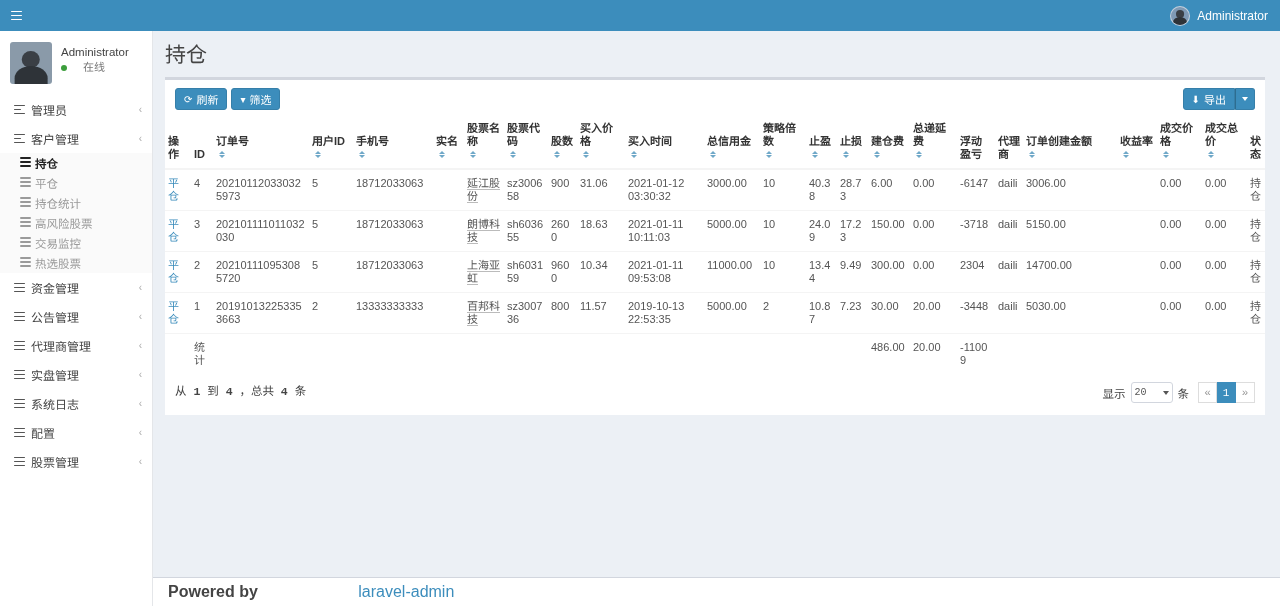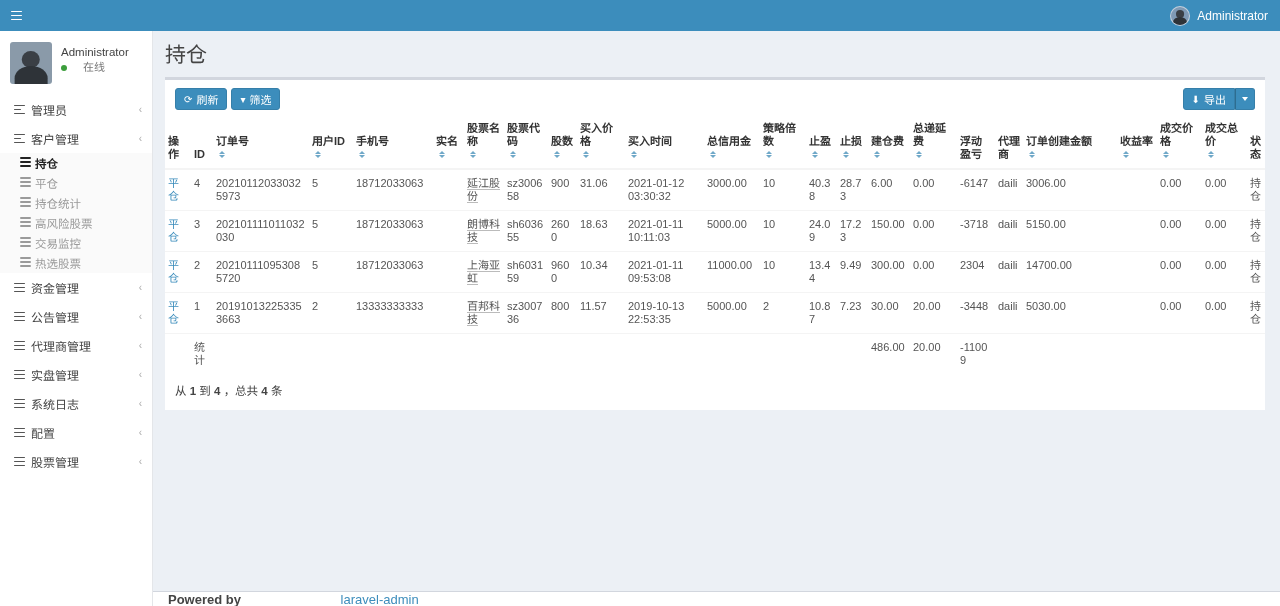--- a/index.html
+++ b/index.html
@@ -240,20 +240,21 @@
   .act-link { color: #3c8dbc; cursor: pointer; }
   .row-total td {
     border-top: 1px solid #f4f4f4;
     color: #555;
   }
 
   .box-footer {
     padding: 8px 10px 12px 10px;
     display: flex; align-items: flex-start;
     border-top: none;
+    font-family: Liberation Mono, monospace;
   }
   .pg-info { font-size: 11.5px; color: #444; }
   .pg-info b { font-weight: bold; }
   .pg-right { margin-left: auto; display: flex; align-items: center; }
   .pg-right .lbl { font-size: 11.5px; color: #444; margin: 0 5px; }
   .pg-select {
     width: 42px; height: 21px;
     border: 1px solid #d2d6de; border-radius: 3px;
     background: #fff; font-size: 10px; color: #555;
     padding: 0 3px;
@@ -276,25 +277,25 @@
     cursor: pointer;
   }
   .pager .pitem:first-child { border-left: 1px solid #ddd; }
   .pager .pitem.active {
     background: #3c8dbc; border-color: #3c8dbc; color: #fff;
   }
 
   
   .main-footer {
     position: absolute; left: 153px; bottom: 0;
-    width: 1127px; height: 15px;
+    width: 1127px; height: 29px;
     background: #fff; border-top: 1px solid #d2d6de;
     display: flex; align-items: center;
     padding: 0 15px;
-    font-size: 13px; color: #444; gap: 48px;
+    font-size: 16px; color: #444; gap: 48px;
   }
   .main-footer b { font-weight: bold; }
   .main-footer a { color: #3c8dbc; }
 </style>
 </head>
 <body>
 
 <div class="navbar">
   <div class="nav-toggle">
     <span class="bars">
@@ -729,20 +730,33 @@
       <div class="box-footer">
         <div class="pg-info">
           <span>从</span>
           <b>1</b>
           <span>到</span>
           <b>4</b>
           <span>，总共</span>
           <b>4</b>
           <span>条</span>
         </div>
+        <div class="pg-right">
+          <span class="lbl">显示</span>
+          <div class="pg-select">
+            <span>20</span>
+            <span class="caret-dk"></span>
+          </div>
+          <span class="lbl">条</span>
+          <div class="pager">
+            <div class="pitem">«</div>
+            <div class="pitem active">1</div>
+            <div class="pitem">»</div>
+          </div>
+        </div>
       </div>
 
     </div>
   </div>
 </div>
 
 <div class="main-footer">
   <b>Powered by</b>
   <span>&nbsp;</span>
   <a>laravel-admin</a>

